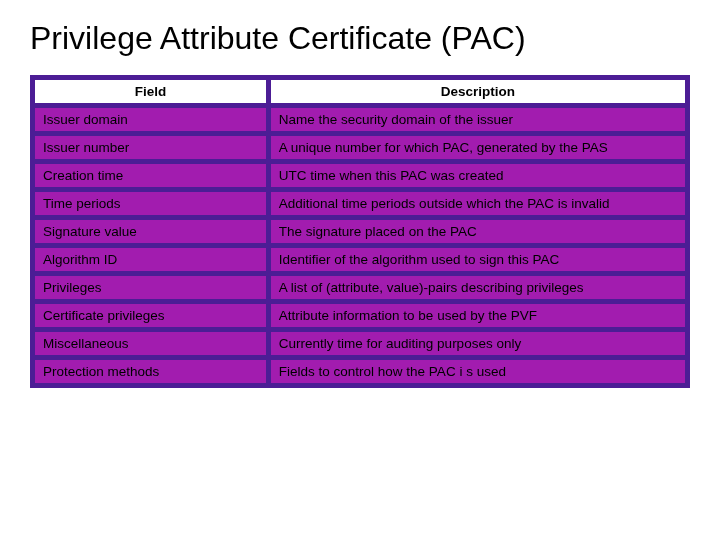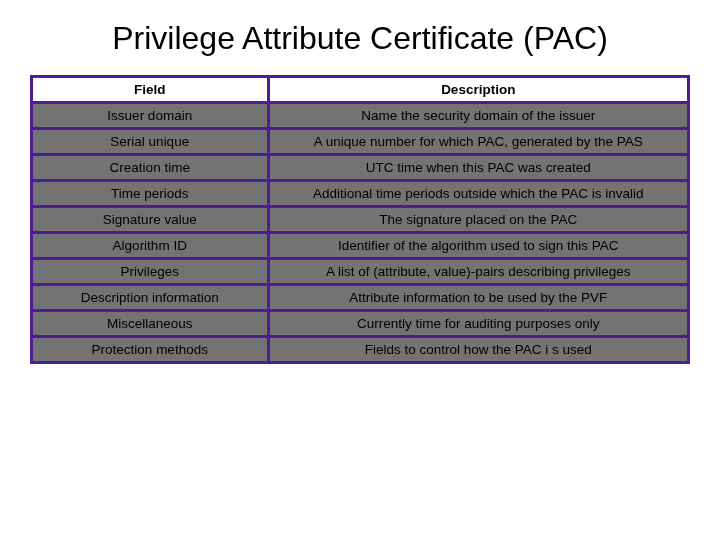--- a/index.html
+++ b/index.html
@@ -1,19 +1,18 @@
 <!DOCTYPE html>
 <html><head>
   <meta charset="utf-8">
   <style>
     * {
       margin: 0;
       padding: 0;
       box-sizing: border-box;
-      text-align: center;
     }
 
     body {
       width: 720px;
       height: 540px;
       background: #ffffff;
       font-family: Arial, sans-serif;
       padding: 20px 30px;
       overflow: hidden;
     }
@@ -25,33 +24,33 @@
       color: #000;
     }
 
     table {
       width: 100%;
       border-collapse: collapse;
       font-size: 13.5px;
     }
 
     th, td {
-      border: 3px solid #4c1d95;
+      border: 5px solid #4c1d95;
       padding: 4px 8px;
       vertical-align: middle;
       color: #000;
     }
 
     thead th {
       background: #fff;
       font-weight: bold;
     }
 
     tbody tr td {
-      background: #737373;
+      background: #a21caf;
     }
 
     .field-col {
       width: 36%;
     }
 
     .desc-col {
       width: 64%;
     }
   </style>
@@ -66,21 +65,21 @@
       <th class="field-col">Field</th>
       <th class="desc-col">Description</th>
     </tr>
   </thead>
   <tbody id="table-body">
   <tr>
         <td>Issuer domain</td>
         <td>Name the security domain of the issuer</td>
       </tr>
       <tr>
-        <td>Serial unique</td>
+        <td>Issuer number</td>
         <td>A unique number for which PAC, generated by the PAS</td>
       </tr>
       <tr>
         <td>Creation time</td>
         <td>UTC time when this PAC was created</td>
       </tr>
       <tr>
         <td>Time periods</td>
         <td>Additional time periods outside which the PAC is invalid</td>
       </tr>
@@ -90,21 +89,21 @@
       </tr>
       <tr>
         <td>Algorithm ID</td>
         <td>Identifier of the algorithm used to sign this PAC</td>
       </tr>
       <tr>
         <td>Privileges</td>
         <td>A list of (attribute, value)-pairs describing privileges</td>
       </tr>
       <tr>
-        <td>Description information</td>
+        <td>Certificate privileges</td>
         <td>Attribute information to be used by the PVF</td>
       </tr>
       <tr>
         <td>Miscellaneous</td>
         <td>Currently time for auditing purposes only</td>
       </tr>
       <tr>
         <td>Protection methods</td>
         <td>Fields to control how the PAC i s used</td>
       </tr>

